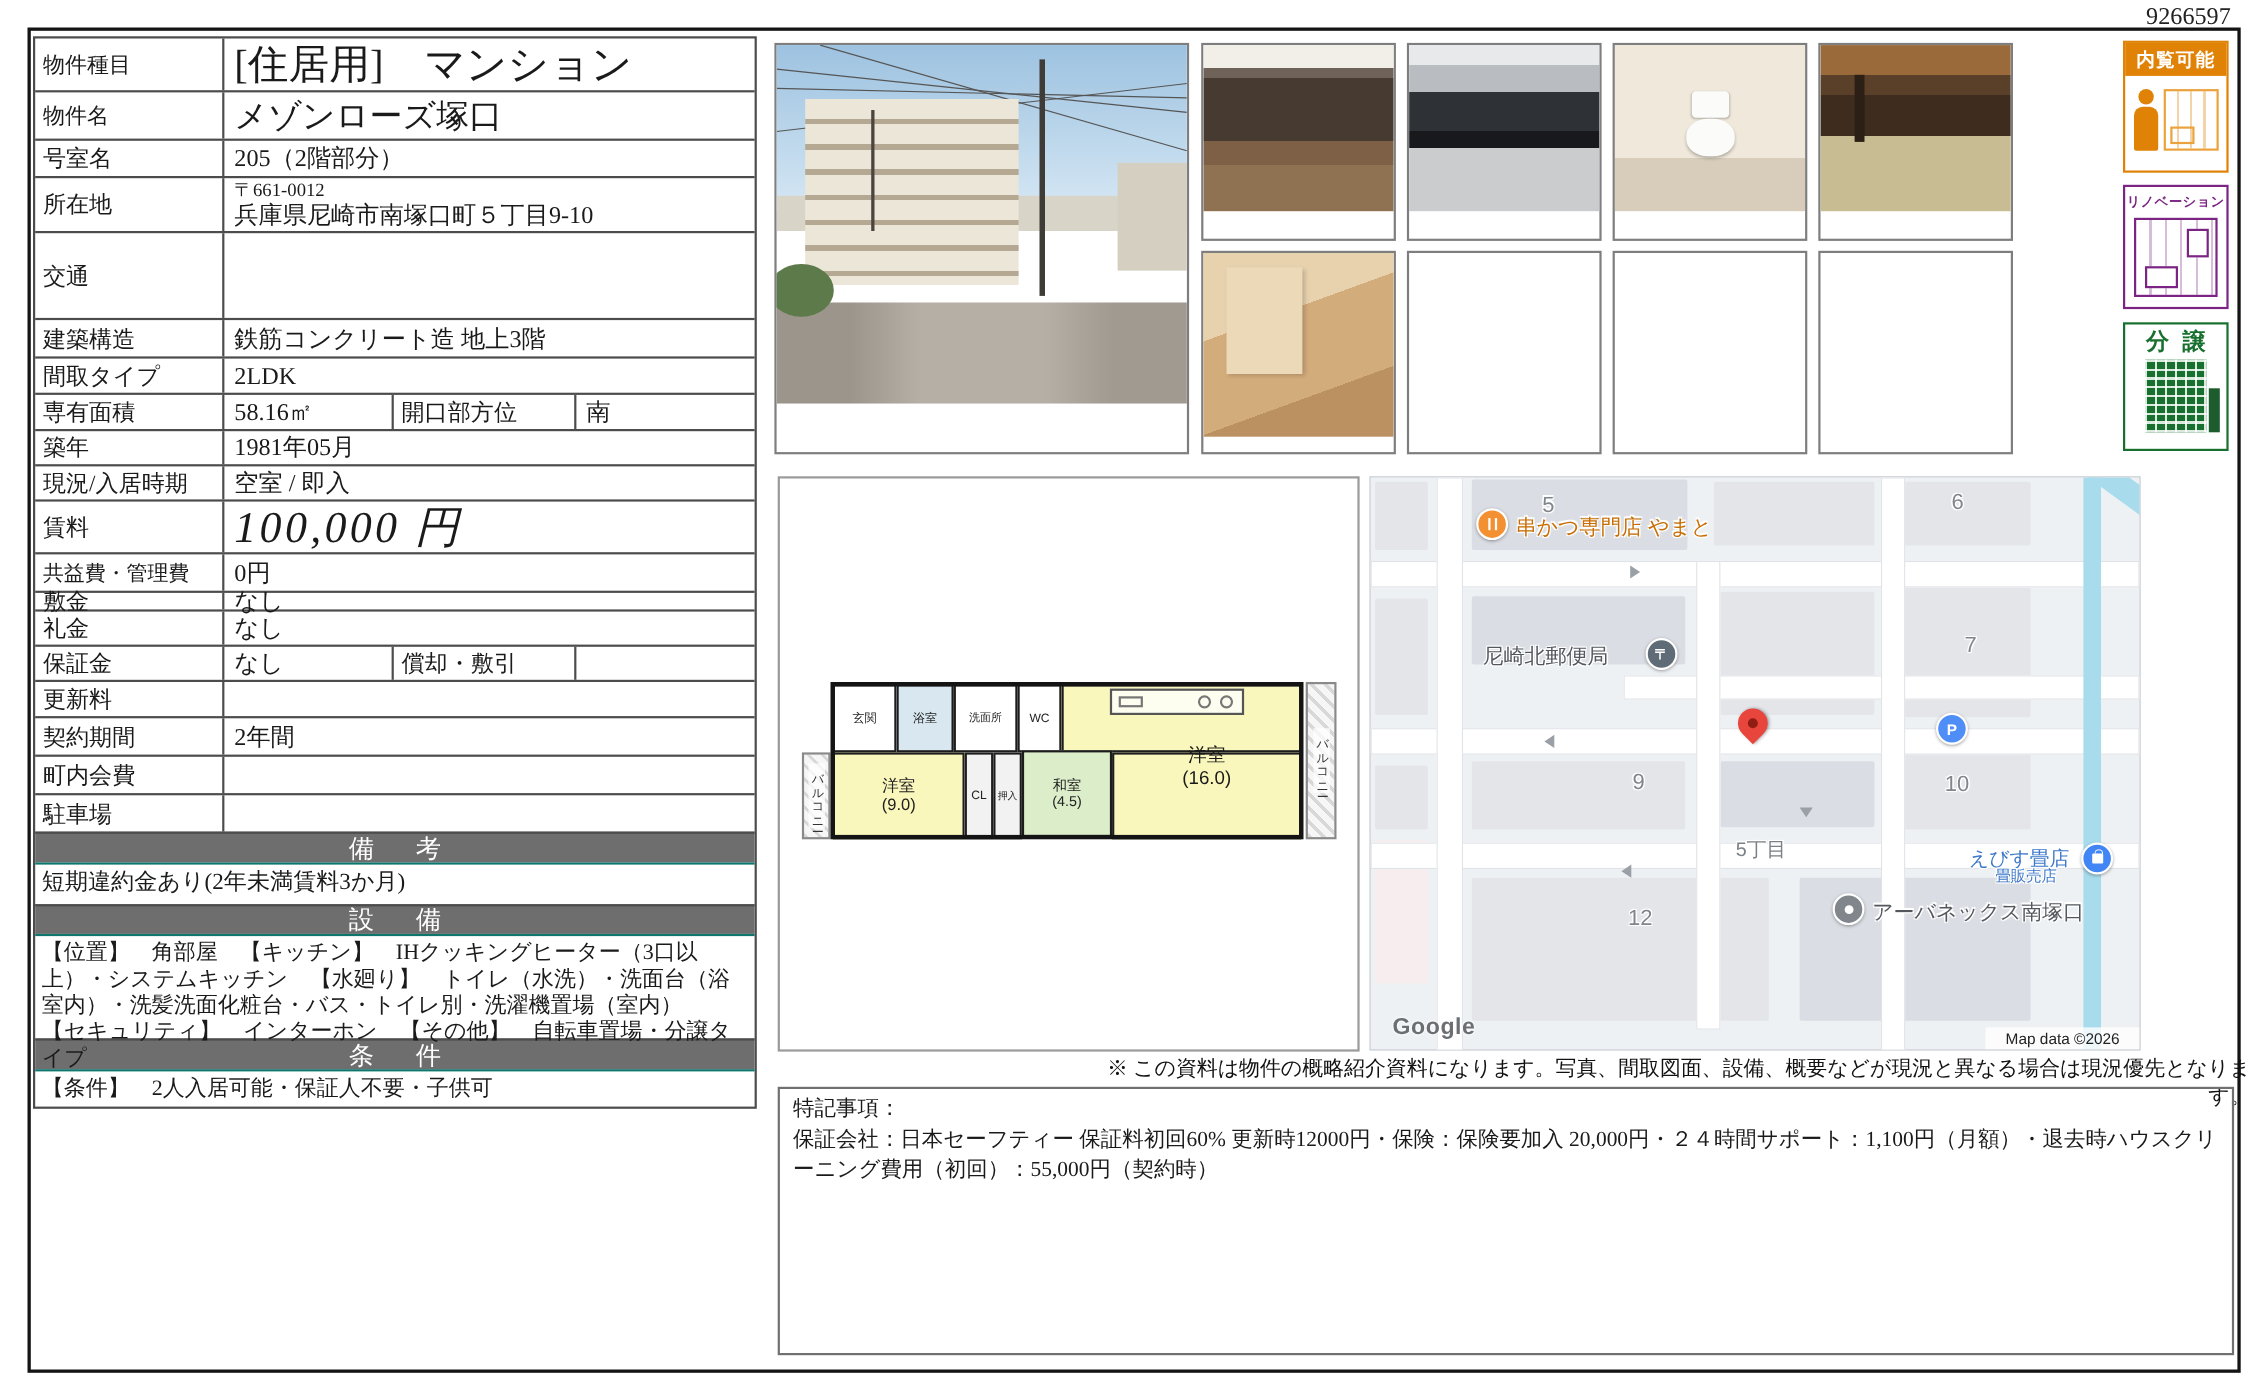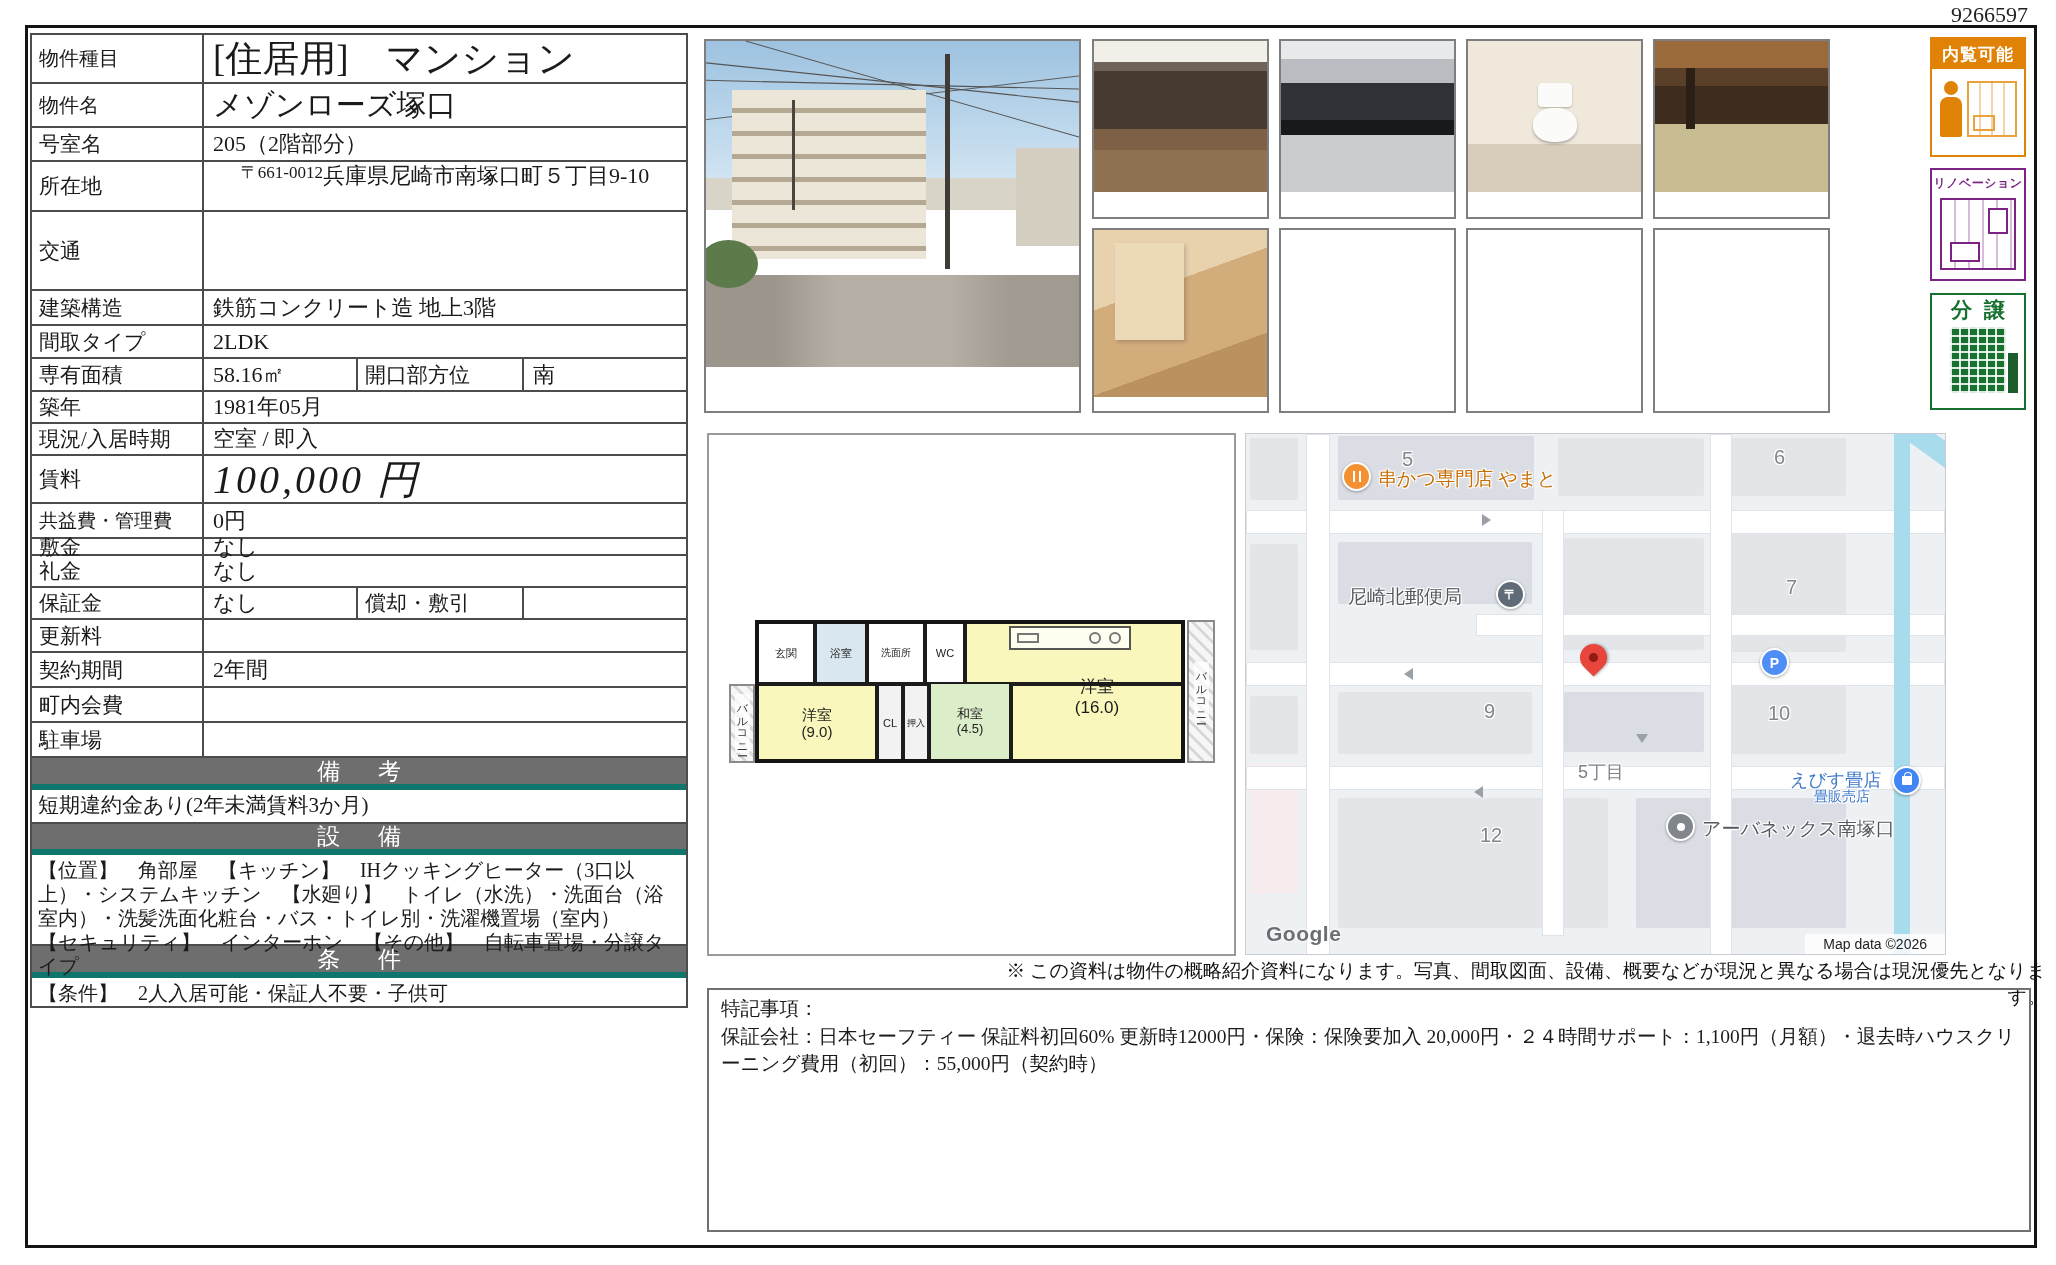--- a/index.html
+++ b/index.html
@@ -13,27 +13,27 @@
   .trow{display:flex;border-top:2px solid #4c4c4c;box-sizing:border-box;align-items:stretch;}
   .trow:first-child{border-top:none;}
   .tl{width:172px;min-width:172px;border-right:2px solid #4c4c4c;display:flex;align-items:center;
       padding:1px 7px;box-sizing:border-box;font-size:21px;}
   .tv{flex:1;display:flex;align-items:center;padding:1px 9px;box-sizing:border-box;font-size:22px;}
   .tv2l{width:168px;min-width:168px;border-left:2px solid #4c4c4c;border-right:2px solid #4c4c4c;
         display:flex;align-items:center;padding:1px 7px;box-sizing:border-box;font-size:21px;}
   .tvfix{width:152px;min-width:152px;flex:none;}
   .big .tl{font-size:20px;}
   .big .tv{font-size:37px;}
-  .vcol{flex-direction:row;align-items:flex-start;justify-content:center;line-height:1.18;}
+  .vcol{flex-direction:column;align-items:flex-start;justify-content:center;line-height:1.18;}
   .postal{font-size:17px;}
   .addr{font-size:22px;}
   .rent{font-size:40px;letter-spacing:3px;font-style:italic;}
   .sechead{background:#6e6e6e;color:#fff;display:flex;align-items:center;justify-content:center;
            font-size:23px;letter-spacing:16px;padding-left:16px;box-sizing:border-box;border-top:2px solid #4c4c4c;}
-  .sectext{border-top:6px solid #0f766e;padding:3px 6px;box-sizing:border-box;font-size:20px;line-height:1.2;}
+  .sectext{border-top:2px solid #0f766e;padding:3px 6px;box-sizing:border-box;font-size:20px;line-height:1.2;}
 
   
   .photo{position:absolute;background:#fff;border:2px solid #7e7e7e;box-sizing:border-box;overflow:hidden;}
   .ph{position:absolute;left:0;top:0;right:0;height:86%;overflow:hidden;}
   .mainphoto{left:704px;top:39px;width:377px;height:374px;}
   .mainphoto .ph{height:88%;}
   .mp-sky{position:absolute;left:0;top:0;right:0;height:46%;background:linear-gradient(180deg,#9dc2e0,#d5e7f4);}
   .mp-far{position:absolute;left:0;top:42%;right:0;height:10%;background:#d9d4c8;}
   .mp-bldg{position:absolute;left:7%;top:15%;width:52%;height:52%;background:#ece6d8;
            background-image:repeating-linear-gradient(180deg,rgba(120,105,80,.0) 0 18px,rgba(135,118,90,.55) 18px 23px);}

